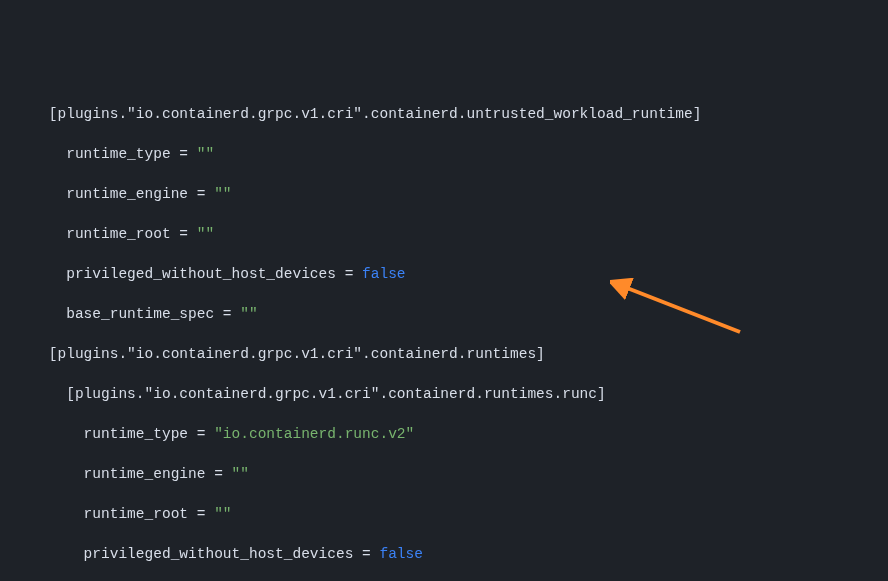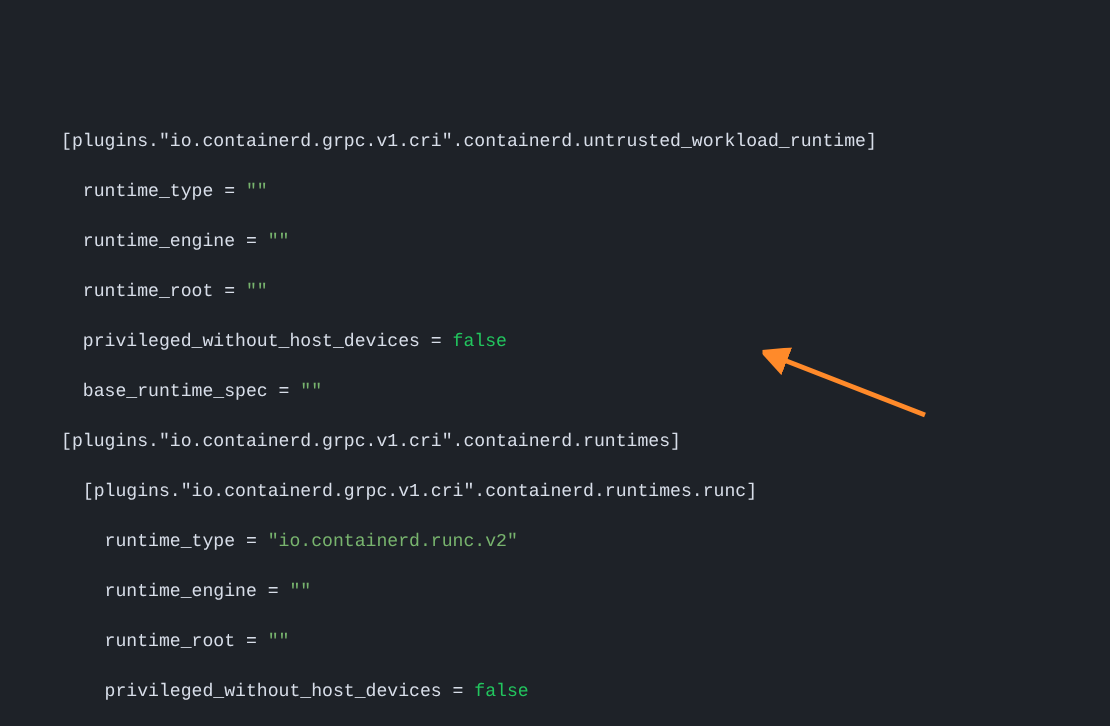--- a/index.html
+++ b/index.html
@@ -11,21 +11,21 @@
     line-height: 20px;
     padding: 4px 0 0 14px;
     width: 888px;
     height: 581px;
     overflow: hidden;
     white-space: pre;
     position: relative;
   }
   .line { min-height: 20px; }
   .str   { color: #78b46e; }      
-  .false { color: #22c55e; }
+  .false { color: #3b82f6; }
   .arrow {
     position: absolute;
     left: 610px;
     top: 278px;
     pointer-events: none;
   }
 </style>
 </head>
 <body>
 

